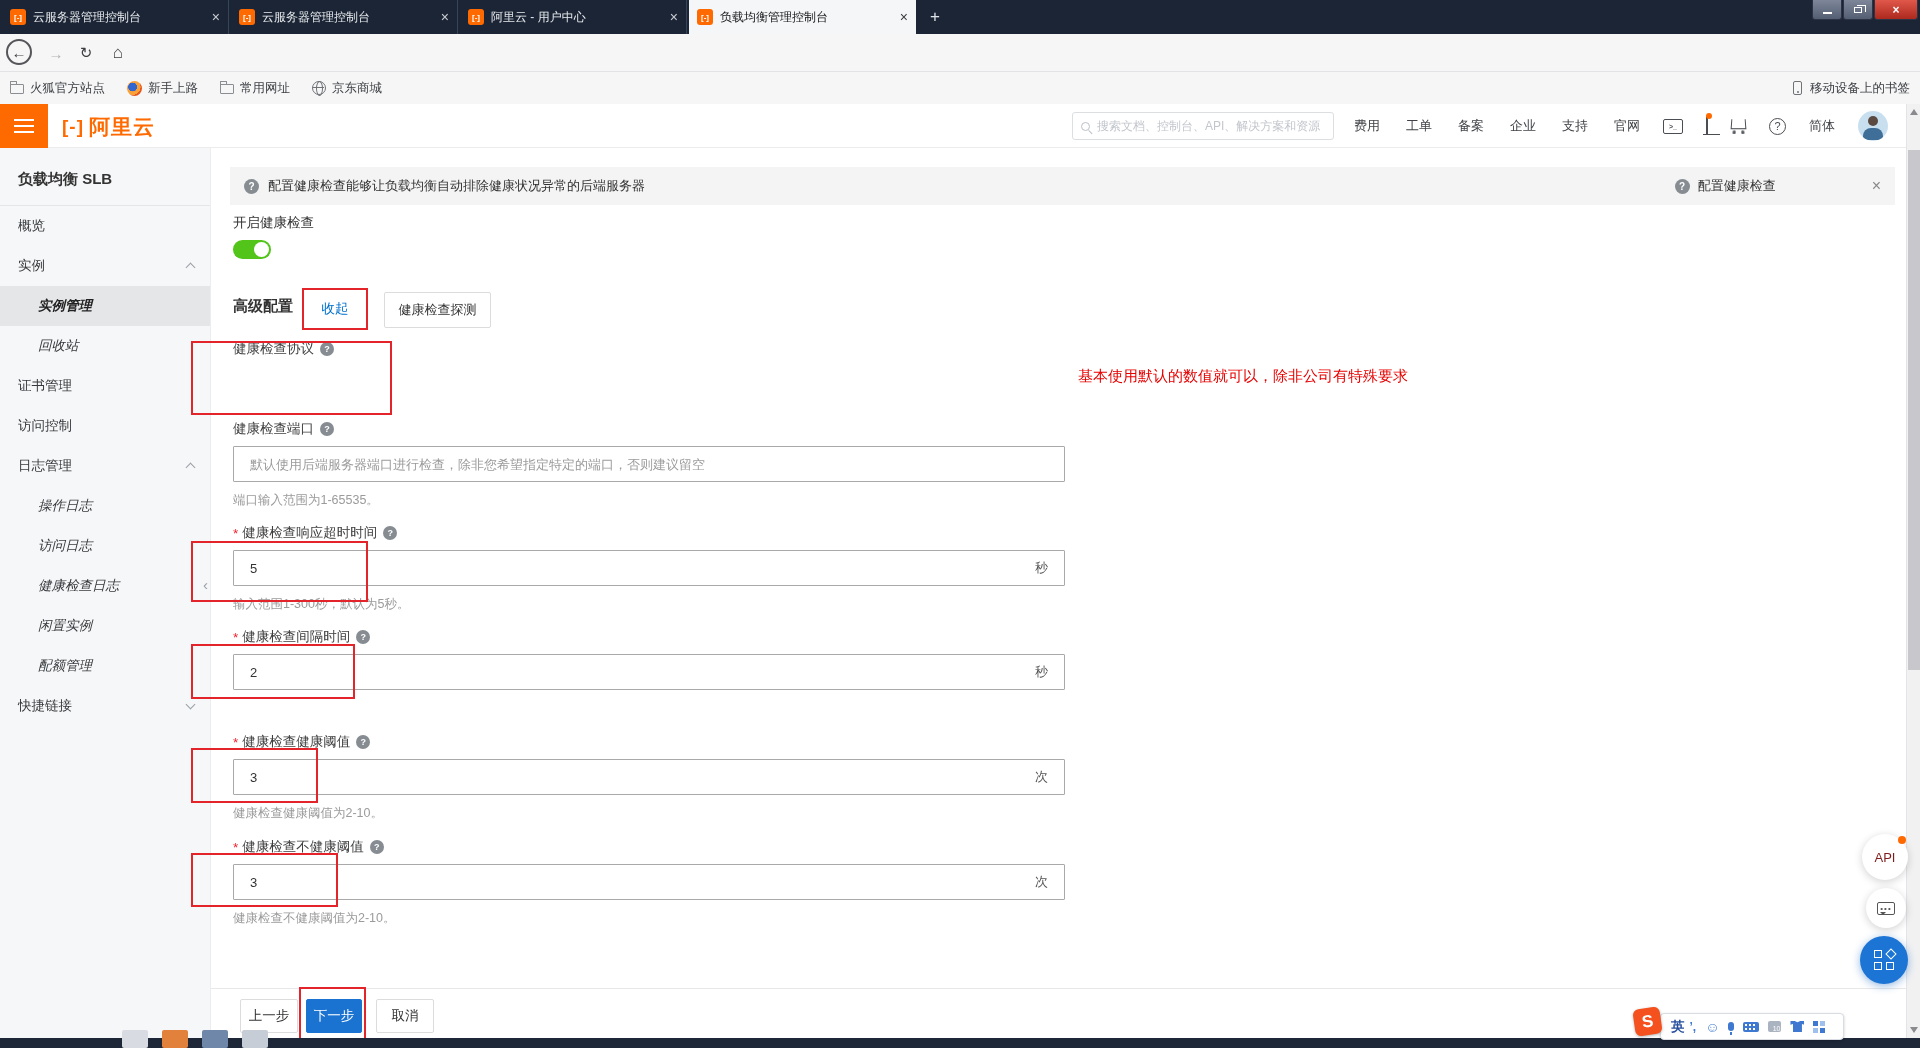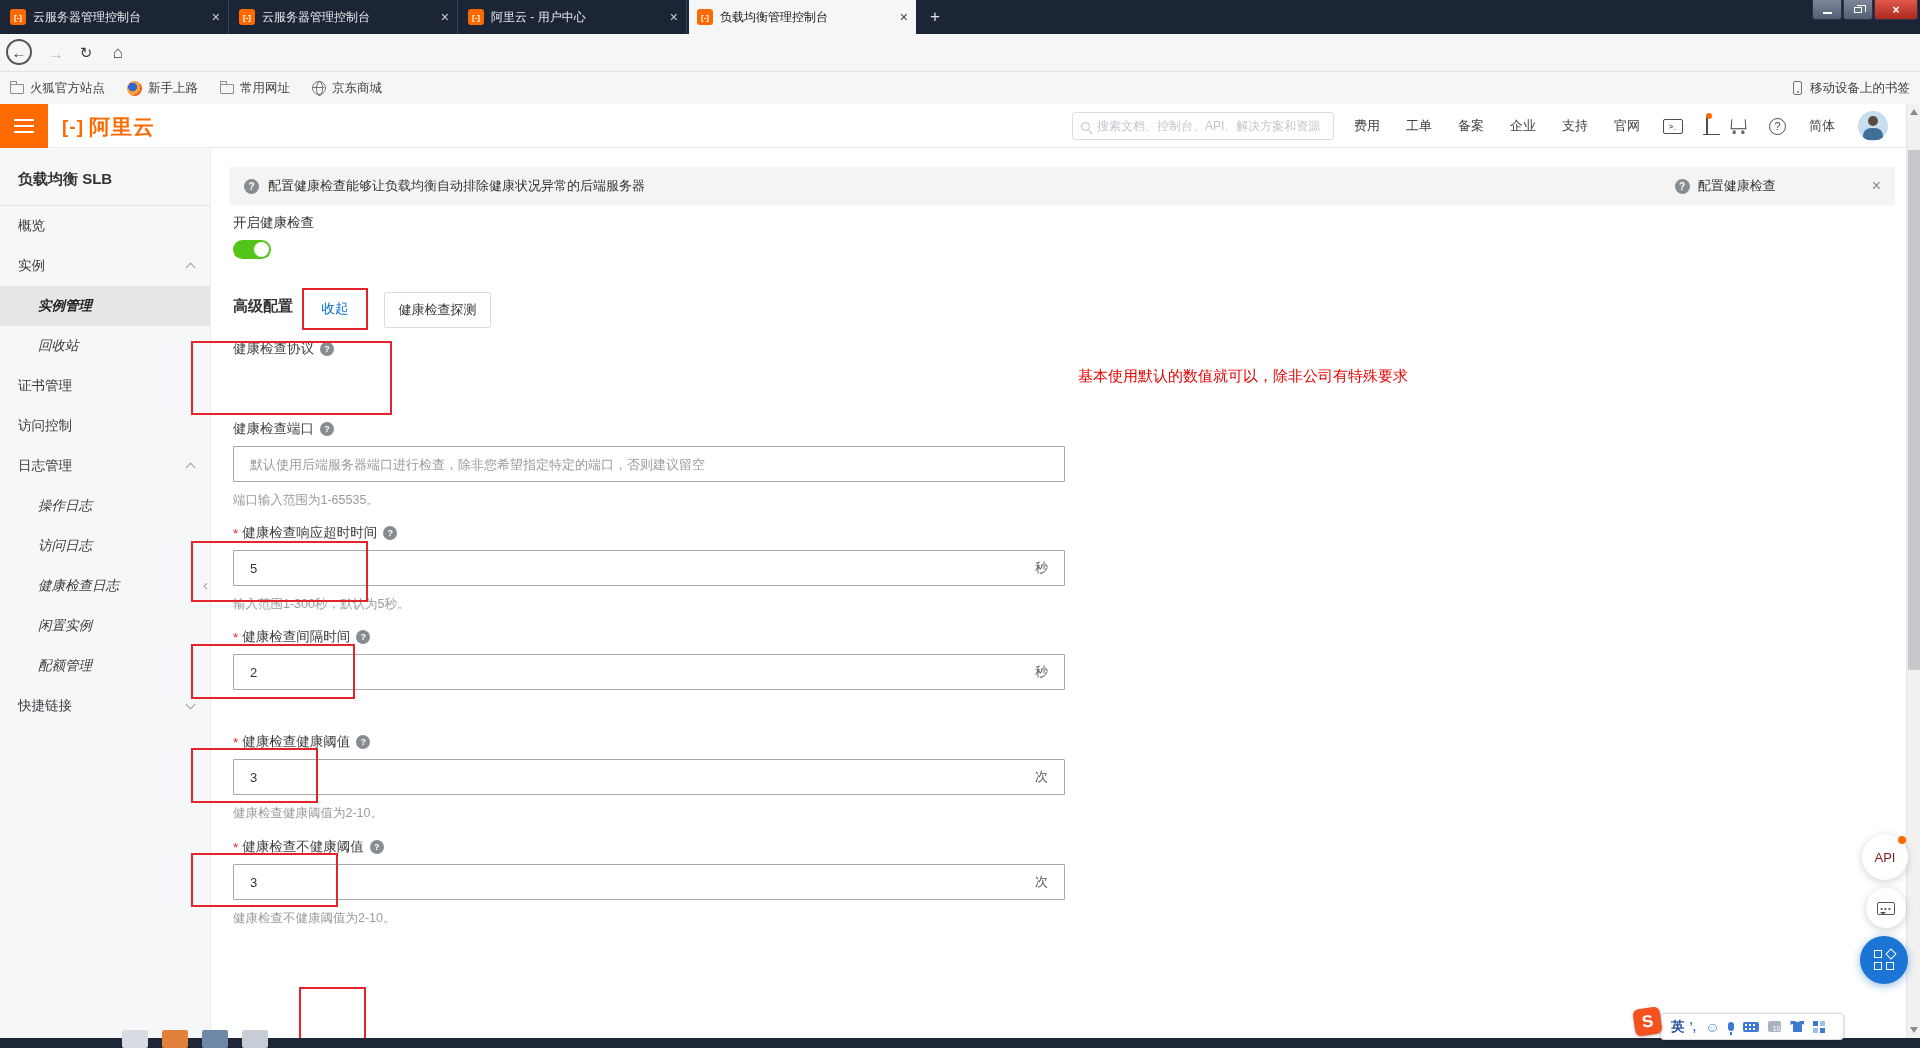--- a/index.html
+++ b/index.html
@@ -469,20 +469,25 @@
                <input value="3" placeholder="" style="">
             <span class="unit">次</span>
              </div>
         </div>
        <div class="f-hint">健康检查不健康阈值为2-10。</div>
      </div>
     </div>
 
   <div id="annotation">基本使用默认的数值就可以，除非公司有特殊要求</div>
 
+  <div id="footer">
+    <div class="f-btn" id="btn-prev">上一步</div>
+    <div class="f-btn" id="btn-next">下一步</div>
+    <div class="f-btn" id="btn-cancel">取消</div>
+  </div>
 
   <div id="redbox-holder">
       <div class="redbox" style="left:302px;top:288px;width:66px;height:42px;"></div>
       <div class="redbox" style="left:191px;top:341px;width:201px;height:74px;"></div>
       <div class="redbox" style="left:191px;top:541px;width:177px;height:61px;"></div>
       <div class="redbox" style="left:191px;top:644px;width:164px;height:55px;"></div>
       <div class="redbox" style="left:191px;top:748px;width:127px;height:55px;"></div>
       <div class="redbox" style="left:191px;top:853px;width:147px;height:54px;"></div>
       <div class="redbox" style="left:299px;top:987px;width:67px;height:54px;"></div>
     </div>

